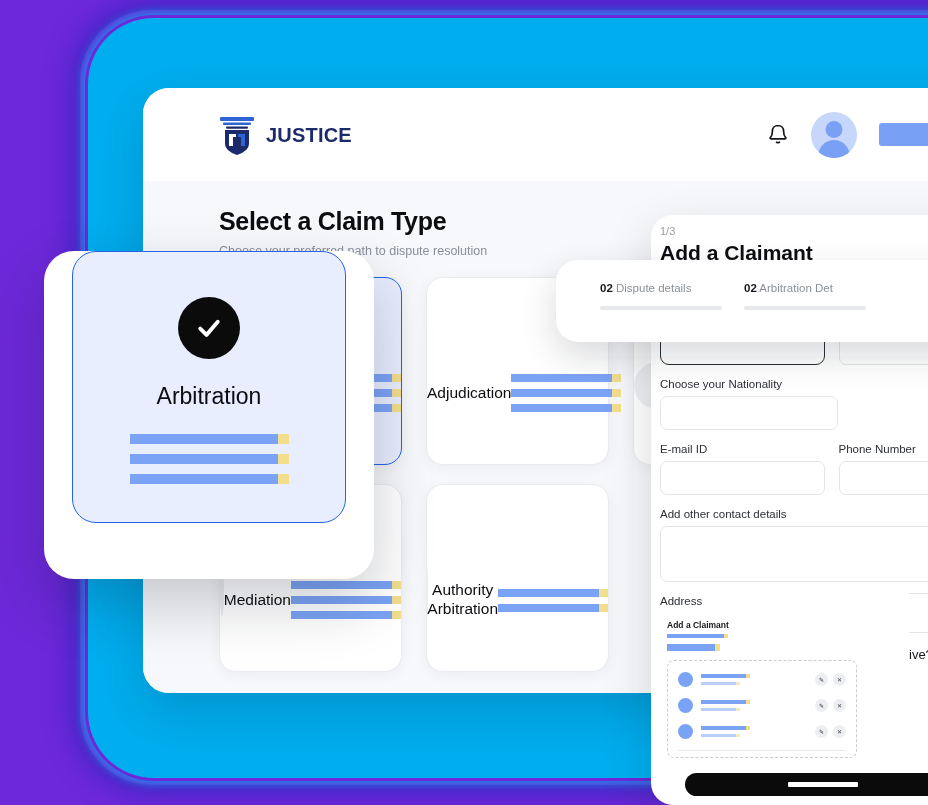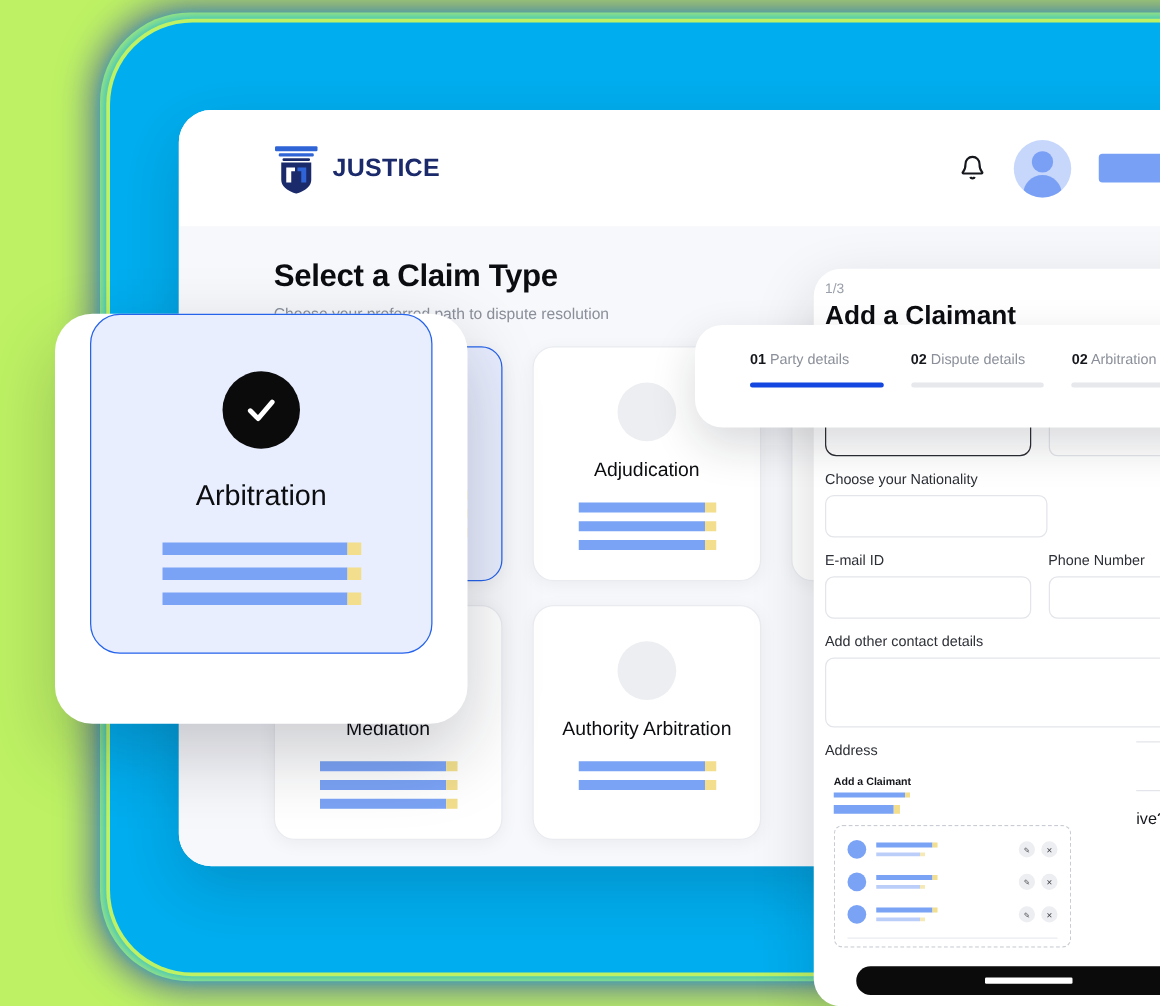--- a/index.html
+++ b/index.html
@@ -2,21 +2,21 @@
 <html><head>
 <meta charset="utf-8">
 <style>
   * { box-sizing: border-box; margin: 0; padding: 0; }
   html, body {
     width: 928px; height: 805px;
     background: #000000;
     font-family: "Liberation Sans", sans-serif;
     overflow: hidden;
   }
-  #stage { position: relative; width: 928px; height: 805px; background:#bef264; }
+  #stage { position: relative; width: 928px; height: 805px; background:#6d28d9; }
 
   
   .cyan-frame {
     position: absolute;
     left: 88px; top: 18px;
     width: 1000px; height: 760px;
     background: #00AEEF;
     border-radius: 66px;
     filter: blur(0.4px);
   }
@@ -89,21 +89,21 @@
 
   
   .cards{
     position:absolute; left:76px; top:96px;
     display:grid; grid-template-columns: 183px 183px 183px;
     gap: 19px 24px;
   }
   .claim-card{
     width:183px; height:188px;
     background:#fff; border:1px solid #E9EBF0; border-radius:17px;
-    display:flex; flex-direction:column; align-items:center;
+    display:flex; flex-direction:row; align-items:center;
     padding-top:28px;
     box-shadow:0 3px 14px rgba(16,24,40,.05);
   }
   .claim-card.selected{
     background:#E8EEFE; border:1.5px solid #2563EB;
   }
   .cc-circle{
     width:47px;height:47px;border-radius:50%;background:#EDEEF1;
   }
   .cc-check{
@@ -502,27 +502,20 @@
     </div>
 
     <div class="cta-wrap">
       <div class="cta">
         <span class="ph"></span>
       </div>
     </div>
   </div>
 
   <div class="stepper-card">
-    <div class="step active">
-      <div class="step-label">
-        <b>01</b>
-        <span>Party details</span>
-      </div>
-      <div class="step-bar"></div>
-    </div>
     <div class="step">
       <div class="step-label">
         <b>02</b>
         <span>Dispute details</span>
       </div>
       <div class="step-bar"></div>
     </div>
     <div class="step">
       <div class="step-label">
         <b>02</b>

